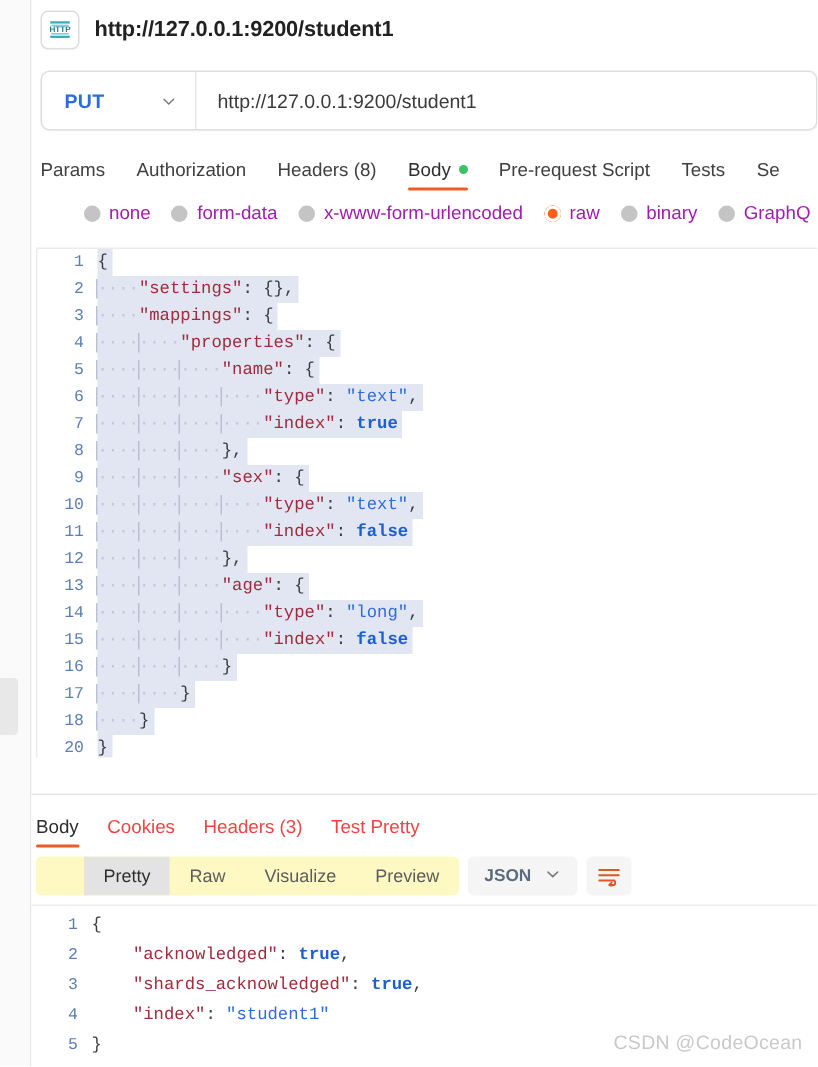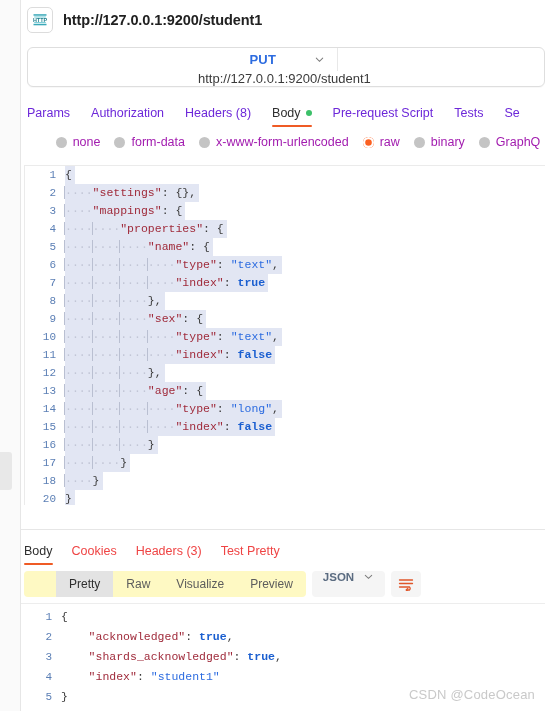--- a/index.html
+++ b/index.html
@@ -75,21 +75,20 @@
     margin: 7px 0 0 6px;
     height: 40px;
     border: 1px solid #dedede;
     border-radius: 6px;
     background: #ffffff;
     display: flex;
     align-items: center;
     box-shadow: 0 1px 1px rgba(0,0,0,0.03);
     box-sizing: border-box;
     overflow: hidden;
-    flex-direction: column;
   }
   .method-box {
     width: 103px;
     height: 100%;
     display: flex;
     align-items: center;
     justify-content: space-between;
     padding: 0 12px 0 15px;
     box-sizing: border-box;
     border-right: 1px solid #e8e8e8;
@@ -122,21 +121,21 @@
     display: flex;
     align-items: flex-end;
     height: 32px;
     margin: 8px 0 0 6px;
     gap: 21px;
     font-size: 12.5px;
     white-space: nowrap;
   }
   .req-tab {
     position: relative;
-    color: #6d28d9;
+    color: #404040;
     padding-bottom: 7px;
     cursor: pointer;
     display: flex;
     align-items: center;
     gap: 5px;
   }
   .req-tab.active { color: #2e2e2e; }
   .req-tab.active::after {
     content: "";
     position: absolute;
@@ -285,20 +284,21 @@
     font-size: 12px;
     color: #5c5c5c;
     cursor: pointer;
   }
   .seg.active {
     background: #e3e3e3;
     color: #2e2e2e;
   }
   .json-select {
     display: flex;
+    align-items: center;
     gap: 9px;
     background: #f5f5f5;
     border-radius: 4px;
     height: 26px;
     padding: 0 11px;
     font-size: 11.5px;
     font-weight: bold;
     color: #5a6b80;
     cursor: pointer;
   }

